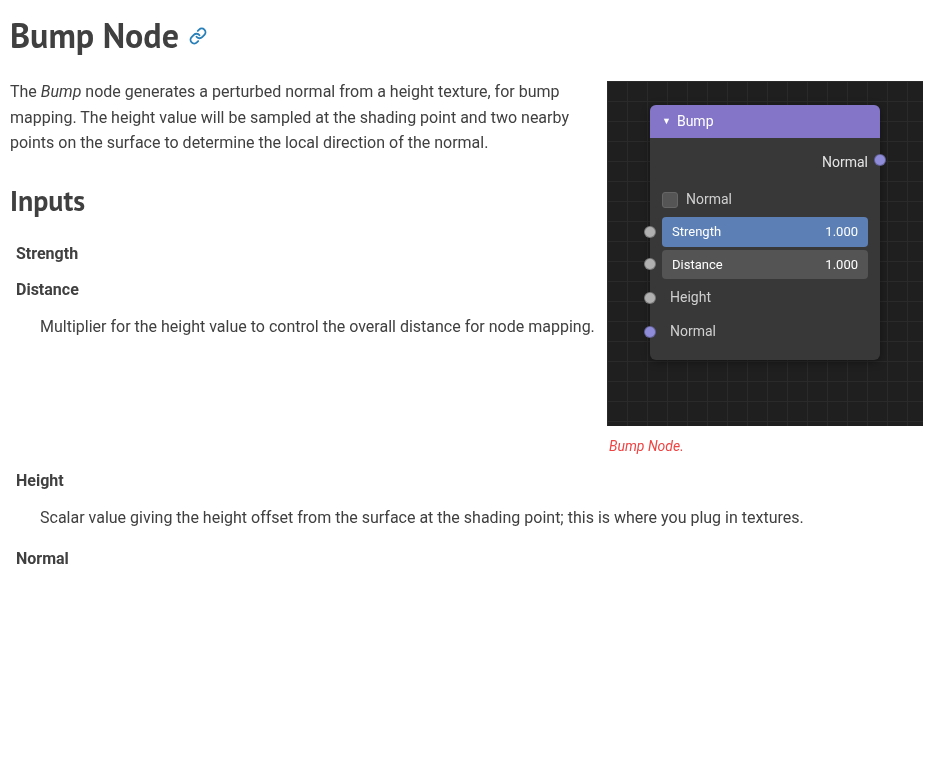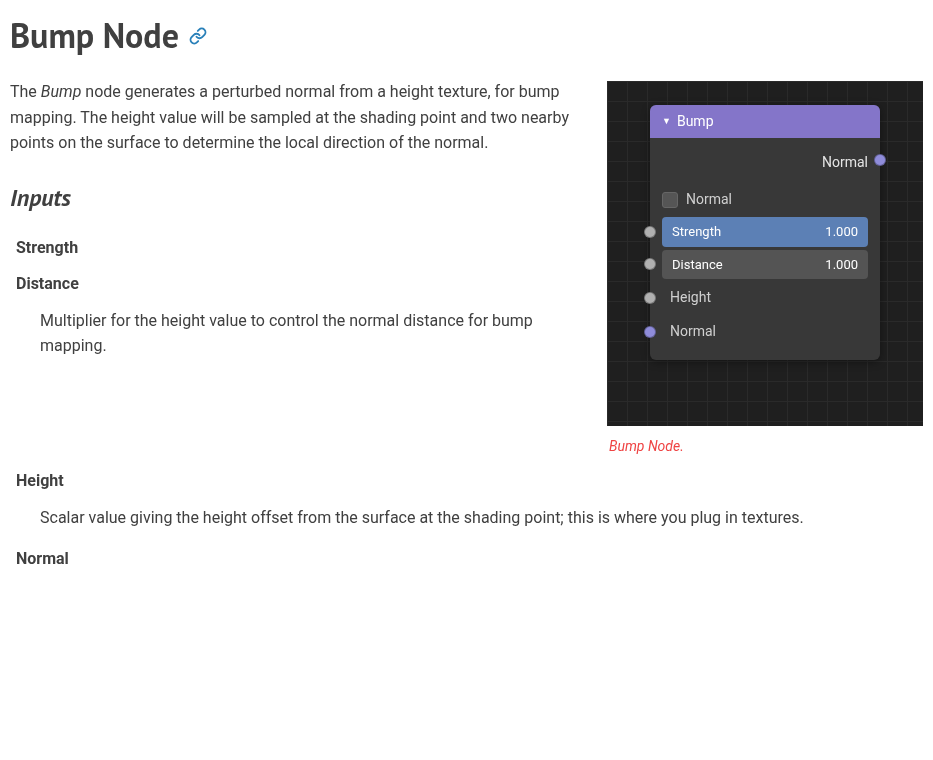--- a/index.html
+++ b/index.html
@@ -36,26 +36,25 @@
     .left-col { flex: 1; }
     .intro {
       font-size: 16px;
       color: #404040;
       line-height: 1.6;
       margin-bottom: 24px;
     }
     .intro em { font-style: italic; }
     h2 {
       font-family: "PT Sans", -apple-system, sans-serif;
-      font-size: 24px;
+      font-size: 28px;
       font-weight: 700;
       color: #404040;
       margin-top: 14px;
       margin-bottom: 20px;
-      font-style: italic;
     }
     dl { }
     dt {
       font-weight: 700;
       color: #404040;
       margin-top: 12px;
       margin-bottom: 12px;
       padding-left: 6px;
     }
     dd {
@@ -188,21 +187,21 @@
     <p class="intro">
       <span>The </span><em>Bump</em><span> node generates a perturbed normal from a height texture, for bump mapping. The height value will be sampled at the shading point and two nearby points on the surface to determine the local direction of the normal.</span>
     </p>
 
     <h2>Inputs</h2>
 
     <dl>
       <dt>Strength</dt>
 
       <dt>Distance</dt>
-      <dd>Multiplier for the height value to control the normal distance for bump mapping.</dd>
+      <dd>Multiplier for the height value to control the overall distance for node mapping.</dd>
     </dl>
   </div>
 
   <div class="figure">
     <div class="node-panel">
       <div class="node">
         <div class="node-header">
           <span class="tri">▼</span>
           <span>Bump</span>
         </div>

